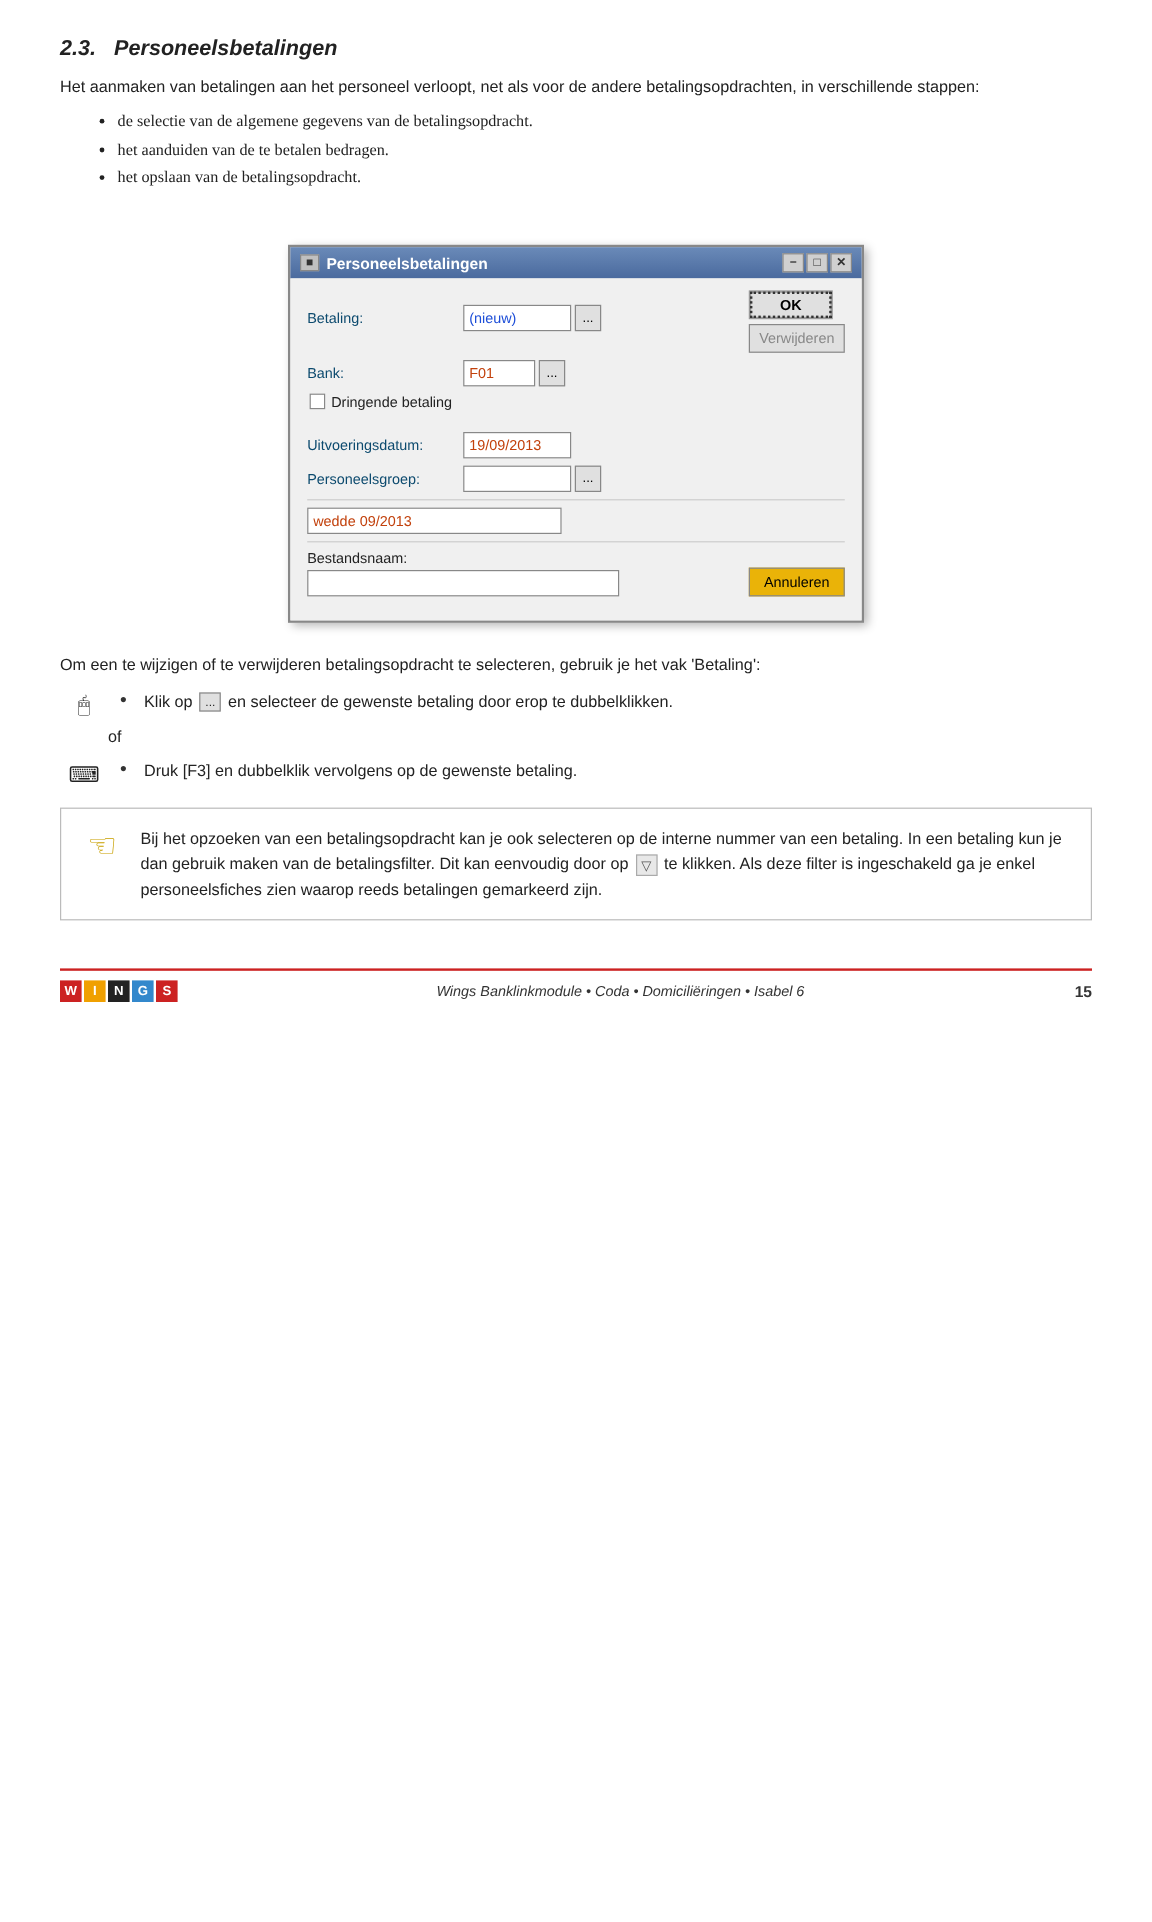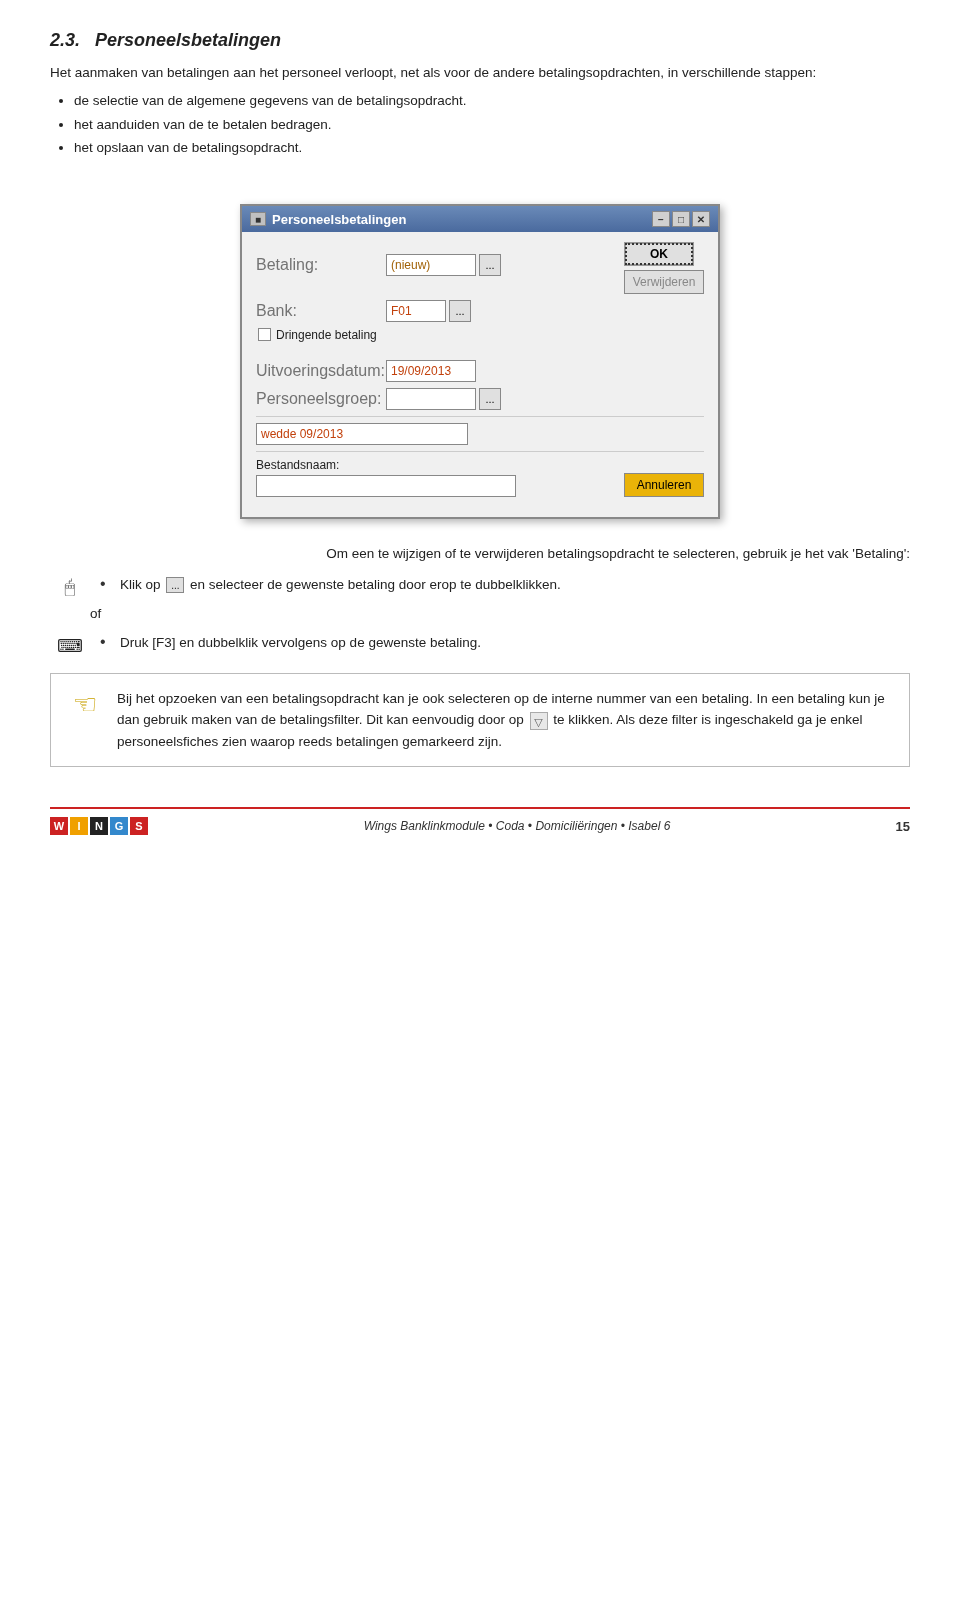--- a/index.html
+++ b/index.html
@@ -26,22 +26,23 @@
       color: #222;
     }
 
     .intro-text {
       font-size: 13.5px;
       margin-bottom: 8px;
       line-height: 1.5;
     }
 
     .bullet-list {
-      margin-left: 24px;
+      margin-left: 48px;
       margin-bottom: 8px;
+      font-family: Liberation Serif, serif;
     }
 
     .bullet-list li {
       list-style: disc;
       margin-bottom: 3px;
       font-size: 13.5px;
       line-height: 1.5;
     }
 
     .section-spacer {
@@ -114,22 +115,22 @@
     }
 
     .dialog-row {
       display: flex;
       align-items: center;
       margin-bottom: 6px;
     }
 
     .dialog-label {
       width: 130px;
-      font-size: 16px;
-      color: #737373;
+      font-size: 12px;
+      color: #0c4a6e;
       text-align: left;
     }
 
     .dialog-field-group {
       display: flex;
       align-items: center;
       flex: 1;
     }
 
     .dialog-input {
@@ -240,21 +241,20 @@
 
     .dialog-col-left {
       flex: 1;
     }
 
     
     .body-text {
       font-size: 13.5px;
       line-height: 1.6;
       margin-bottom: 10px;
-      text-align: right;
     }
 
     
     .instruction-section {
       margin: 10px 0 16px 0;
     }
 
     .instruction-row {
       display: flex;
       align-items: flex-start;
@@ -432,21 +432,21 @@
         </div>
       </div>
 
       <div class="dialog-body">
 
         <div class="dialog-row">
           <div class="dialog-col-left" style="flex:1;">
             <div class="dialog-row">
               <span class="dialog-label">Betaling:</span>
               <div class="dialog-field-group">
-                <input class="dialog-input dialog-input-nieuw" type="text" readonly="" style="color: #a16207;" value="(nieuw)">
+                <input class="dialog-input dialog-input-nieuw" type="text" readonly="" style="color: #1d4ed8;" value="(nieuw)">
                 <button class="dialog-btn-dots">...</button>
               </div>
             </div>
           </div>
           <div style="display:flex;flex-direction:column;gap:4px;padding-left:10px;">
             <button class="dialog-btn-ok">OK</button>
             <button class="dialog-btn-verwijderen">Verwijderen</button>
           </div>
         </div>
 

